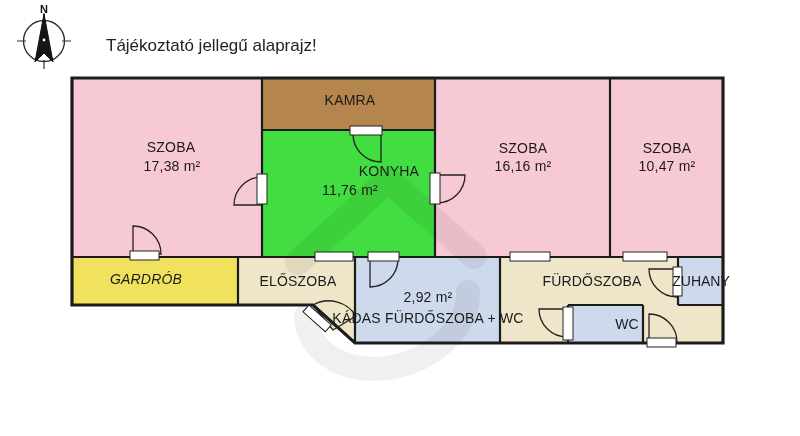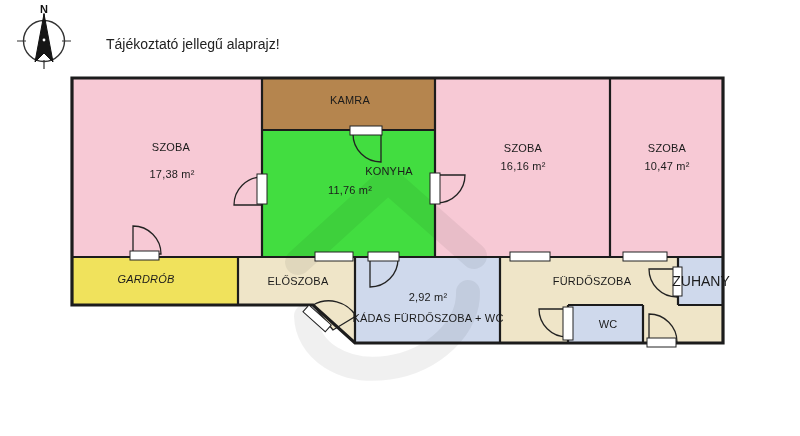--- a/index.html
+++ b/index.html
@@ -3,26 +3,26 @@
 <meta charset="utf-8">
 <style>
   html,body{margin:0;padding:0;background:#fff;}
   .canvas{
     position:relative;width:800px;height:436px;background:#ffffff;overflow:hidden;
     font-family:"Liberation Sans",sans-serif;
   }
   .plan-svg{position:absolute;left:0;top:0;}
   .lbl{
     position:absolute;transform:translate(-50%,-50%);
-    font-size:11px;color:#1b1b1b;white-space:nowrap;letter-spacing:.2px;
+    font-size:14px;color:#1b1b1b;white-space:nowrap;letter-spacing:.2px;
   }
   .lbl.small{font-size:14px;letter-spacing:0;}
   .note{
     position:absolute;left:106px;top:36px;transform:none;
-    font-size:14px;color:#222;white-space:nowrap;
+    font-size:17px;color:#222;white-space:nowrap;
   }
   .north{font-size:11px;font-weight:700;color:#111;}
 </style>
 </head>
 <body>
 
 <div class="canvas">
 
   <svg class="plan-svg" width="800" height="436" viewBox="0 0 800 436">
 
@@ -82,36 +82,36 @@
       <circle cx="44" cy="41" r="20.5" fill="none" stroke="#333" stroke-width="1.4"></circle>
       <polygon points="44,14 35,62 44,53 53,62" fill="#161616" stroke="#111" stroke-width="1"></polygon>
       <circle cx="44" cy="40" r="1.4" fill="#ffffff"></circle>
     </g>
   </svg>
 
   <div class="note">Tájékoztató jellegű alaprajz!</div>
   <div class="lbl north" style="left:44px;top:9px;">N</div>
 
   <div class="lbl" style="left:171px;top:147px;">SZOBA</div>
-  <div class="lbl" style="left:172px;top:174px;text-align:right;">17,38 m²</div>
+  <div class="lbl" style="left:172px;top:166px;text-align:right;">17,38 m²</div>
 
   <div class="lbl" style="left:350px;top:100px;">KAMRA</div>
 
   <div class="lbl" style="left:349px;top:171px;margin-left:40px;">KONYHA</div>
   <div class="lbl" style="left:350px;top:190px;text-align:right;">11,76 m²</div>
 
   <div class="lbl" style="left:523px;top:148px;">SZOBA</div>
   <div class="lbl" style="left:523px;top:166px;">16,16 m²</div>
 
   <div class="lbl" style="left:667px;top:148px;">SZOBA</div>
   <div class="lbl" style="left:667px;top:166px;">10,47 m²</div>
 
   <div class="lbl" style="left:146px;top:279px;font-style:italic;">GARDRÓB</div>
   <div class="lbl" style="left:298px;top:281px;">ELŐSZOBA</div>
 
   <div class="lbl" style="left:428px;top:297px;">2,92 m²</div>
   <div class="lbl" style="left:428px;top:318px;">KÁDAS FÜRDŐSZOBA + WC</div>
 
   <div class="lbl" style="left:592px;top:281px;">FÜRDŐSZOBA</div>
-  <div class="lbl" style="left:608px;top:324px;text-align:right;">WC</div>
+  <div class="lbl" style="left:627px;top:324px;text-align:right;">WC</div>
   <div class="lbl small" style="left:701px;top:281px;">ZUHANY</div>
 
 </div>
 
 </body></html>

